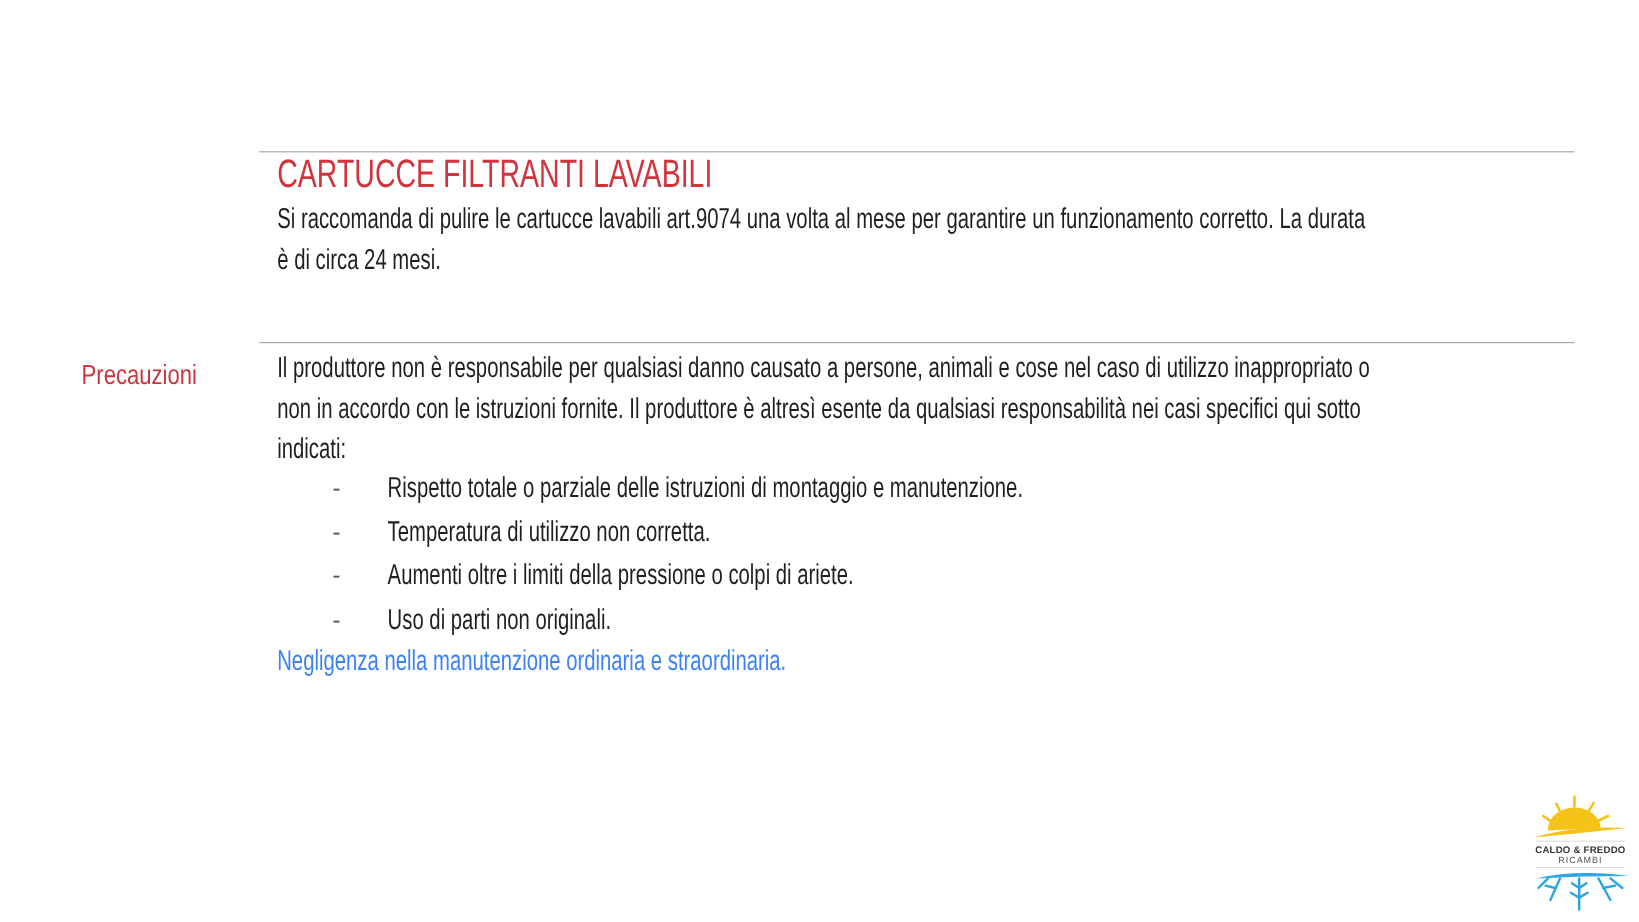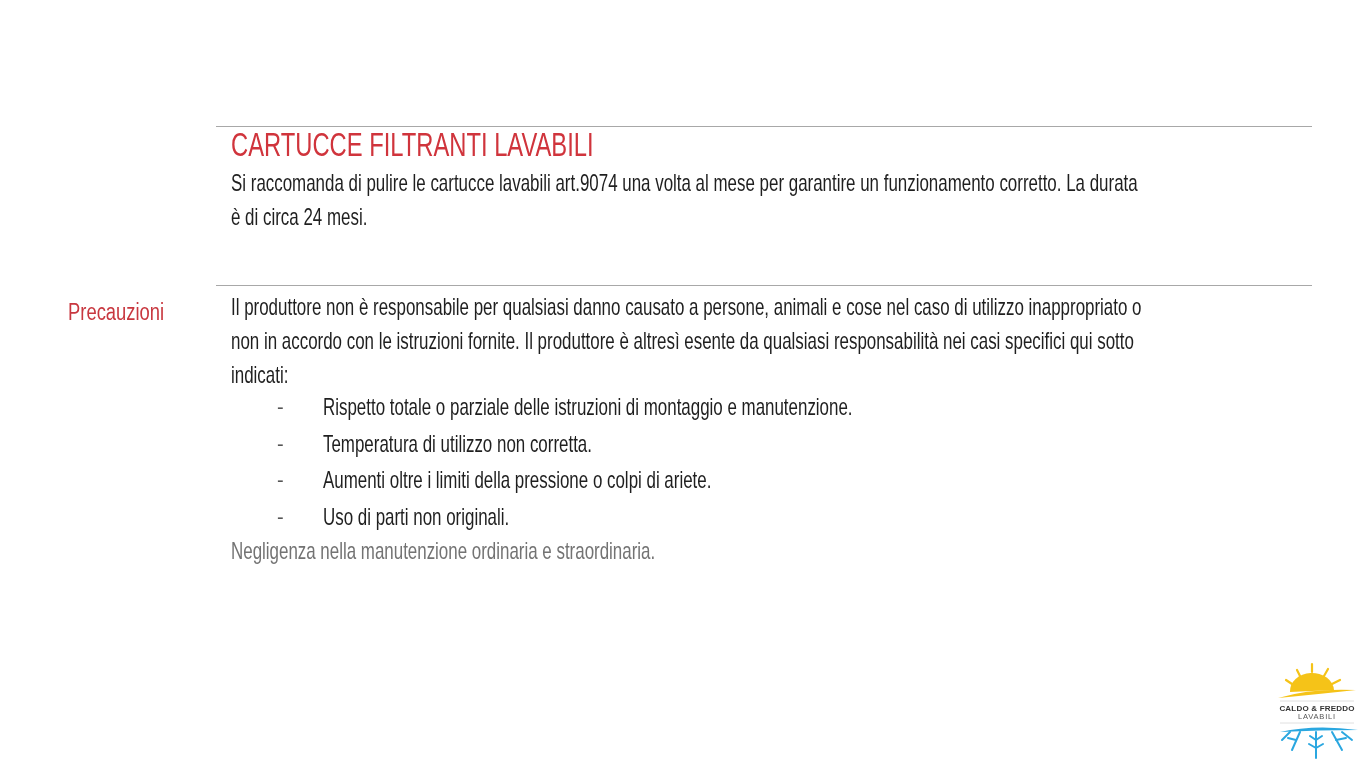--- a/index.html
+++ b/index.html
@@ -93,21 +93,21 @@
       text-decoration: underline;
     }
     .bullets .narrow { transform: scaleX(0.705); }
 
     .closing {
       position: absolute;
       left: 231px;
       top: 534px;
       font-size: 24px;
       line-height: 34px;
-      color: #737373;
+      color: #3b82f6;
     }
     .closing .narrow { transform: scaleX(0.705); }
 
     .logo {
       position: absolute;
       left: 1270px;
       top: 660px;
       width: 94px;
       height: 104px;
     }
@@ -213,14 +213,14 @@
       <line x1="46" y1="88" x2="53" y2="84"></line>
       <line x1="30" y1="72" x2="22" y2="90"></line>
       <line x1="26" y1="80" x2="18" y2="78"></line>
       <line x1="62" y1="72" x2="72" y2="90"></line>
       <line x1="66" y1="80" x2="76" y2="78"></line>
       <line x1="20" y1="72" x2="12" y2="80"></line>
       <line x1="72" y1="72" x2="82" y2="80"></line>
     </g>
   </svg>
   <div class="logo-name">CALDO &amp; FREDDO</div>
-  <div class="logo-sub">LAVABILI</div>
+  <div class="logo-sub">RICAMBI</div>
 </div>
 
 </body></html>

